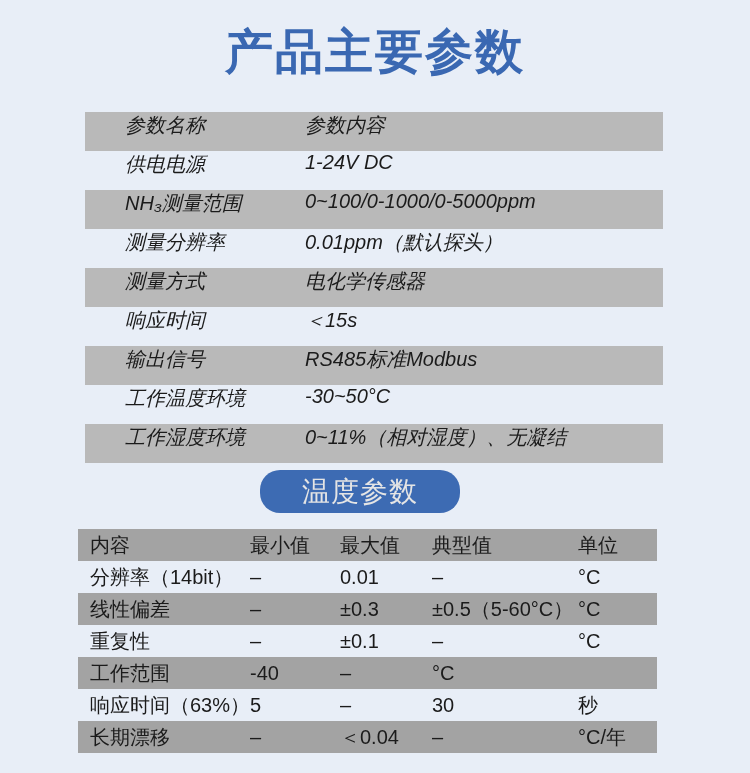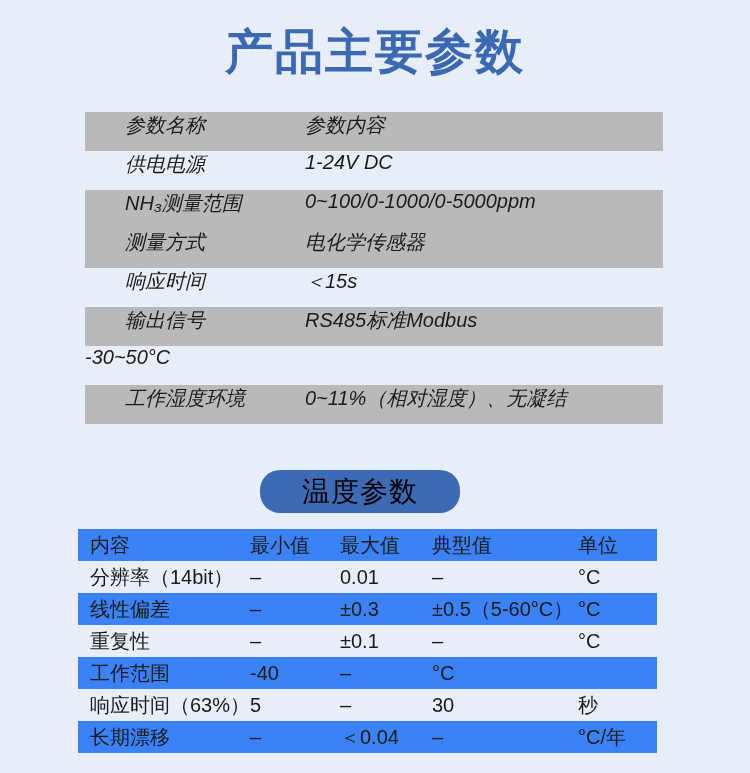--- a/index.html
+++ b/index.html
@@ -25,67 +25,72 @@
     font-style: italic;
   }
   .t1-row.gray { background: #b9b9b9; }
   .t1-name { margin-left: 40px; width: 180px; flex: 0 0 180px; }
   .t1-value { flex: 1; }
   
   .section-badge {
     position: absolute; left: 260px; top: 470px;
     width: 200px; height: 43px;
     background: #3d6bb3; border-radius: 20px;
-    color: #000000; font-size: 28px;
+    color: #e5e5e5; font-size: 28px;
     display: flex; align-items: center; justify-content: center;
     letter-spacing: 1px;
   }
   
   .table2 { position: absolute; left: 78px; top: 529px; width: 579px; }
   .t2-row {
     height: 32px; padding-left: 12px;
     display: grid;
     grid-template-columns: 160px 90px 92px 146px 1fr;
     align-items: center;
     font-size: 20px;
   }
-  .t2-row.gray { background: #3b82f6; }
+  .t2-row.gray { background: #a3a3a3; }
   .t2-cell { white-space: nowrap; overflow: hidden; }
 </style>
 </head>
 <body>
 
 <div class="page-title">产品主要参数</div>
 
 <div class="table1">
   <div class="t1-row gray">
     <span class="t1-name">参数名称</span>
     <span class="t1-value">参数内容</span>
   </div>
   <div class="t1-row">
     <span class="t1-name">供电电源</span>
     <span class="t1-value">1-24V DC</span>
   </div>
   <div class="t1-row gray">
     <span class="t1-name">NH₃测量范围</span>
     <span class="t1-value">0~100/0-1000/0-5000ppm</span>
   </div>
+  <div class="t1-row">
+    <span class="t1-name">测量分辨率</span>
+    <span class="t1-value">0.01ppm（默认探头）</span>
+  </div>
   <div class="t1-row gray">
     <span class="t1-name">测量方式</span>
     <span class="t1-value">电化学传感器</span>
   </div>
   <div class="t1-row">
     <span class="t1-name">响应时间</span>
     <span class="t1-value">＜15s</span>
   </div>
   <div class="t1-row gray">
     <span class="t1-name">输出信号</span>
     <span class="t1-value">RS485标准Modbus</span>
   </div>
   <div class="t1-row">
+    <span class="t1-name">工作温度环境</span>
     <span class="t1-value">-30~50°C</span>
   </div>
   <div class="t1-row gray">
     <span class="t1-name">工作湿度环境</span>
     <span class="t1-value">0~11%（相对湿度）、无凝结</span>
   </div>
 </div>
 
 <div class="section-badge">
   <span>温度参数</span>

